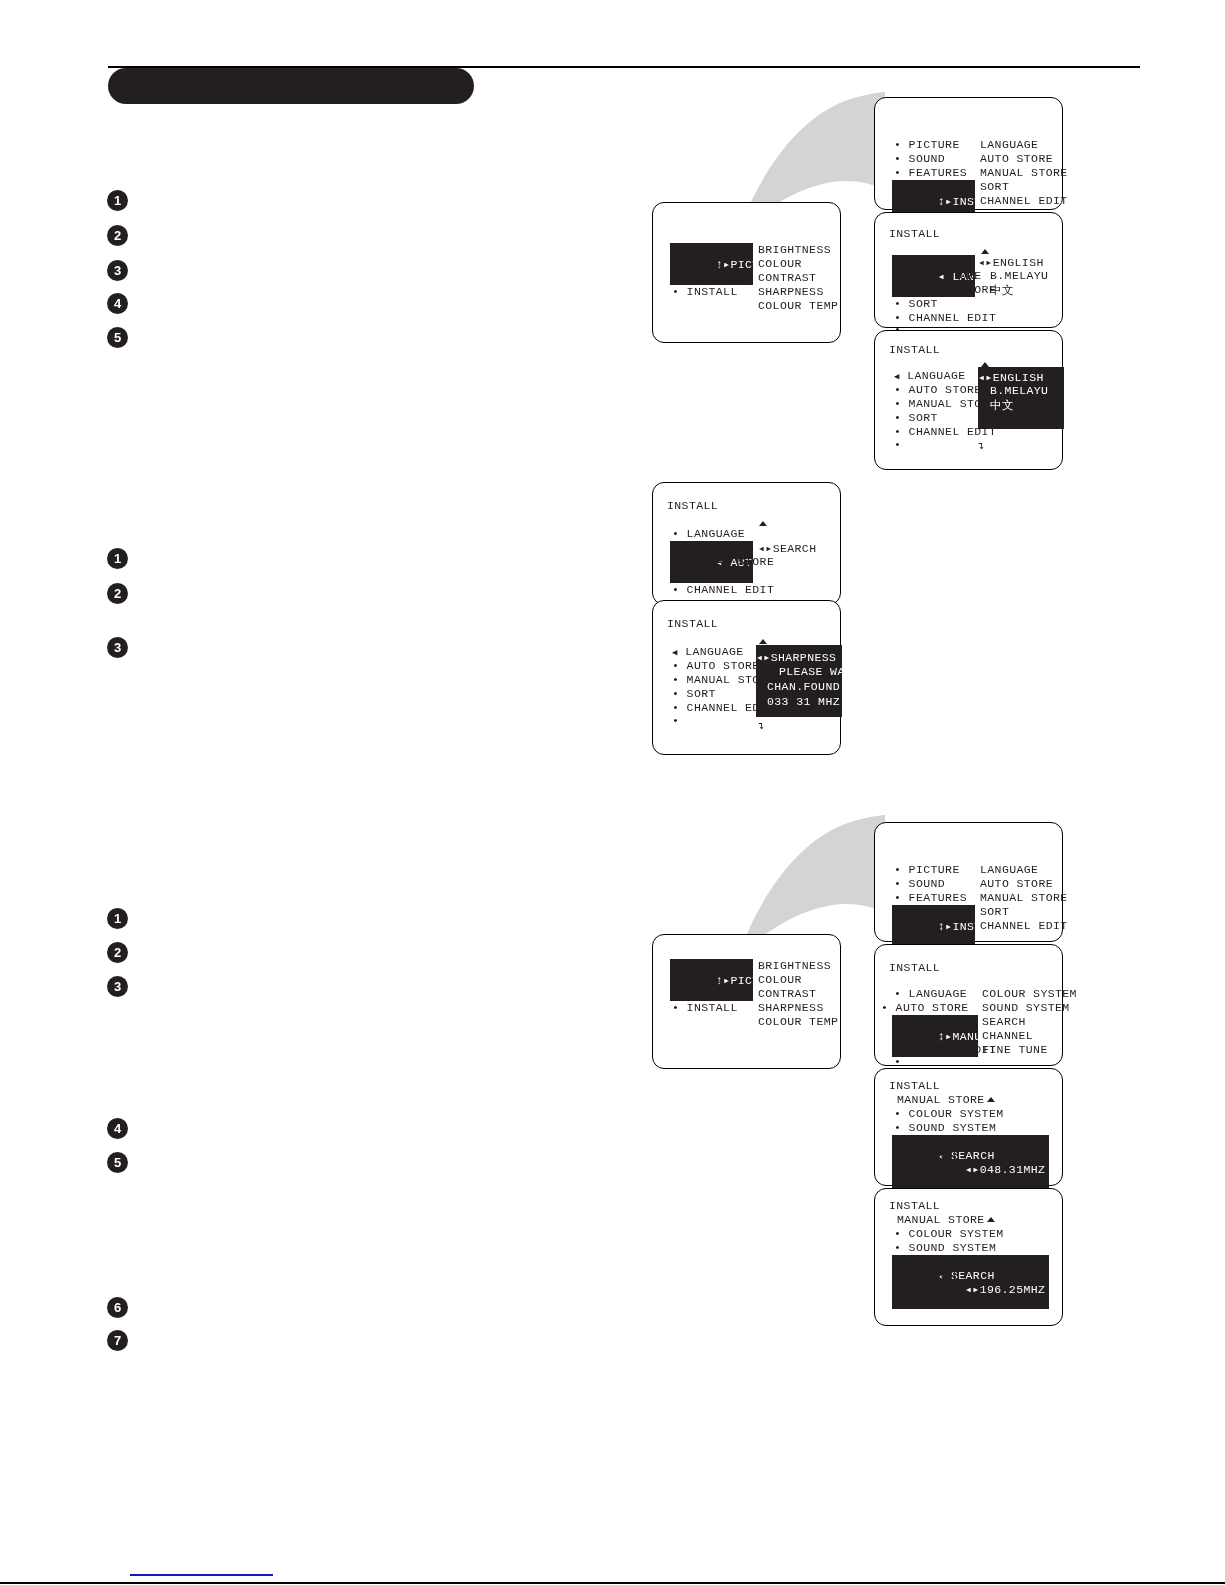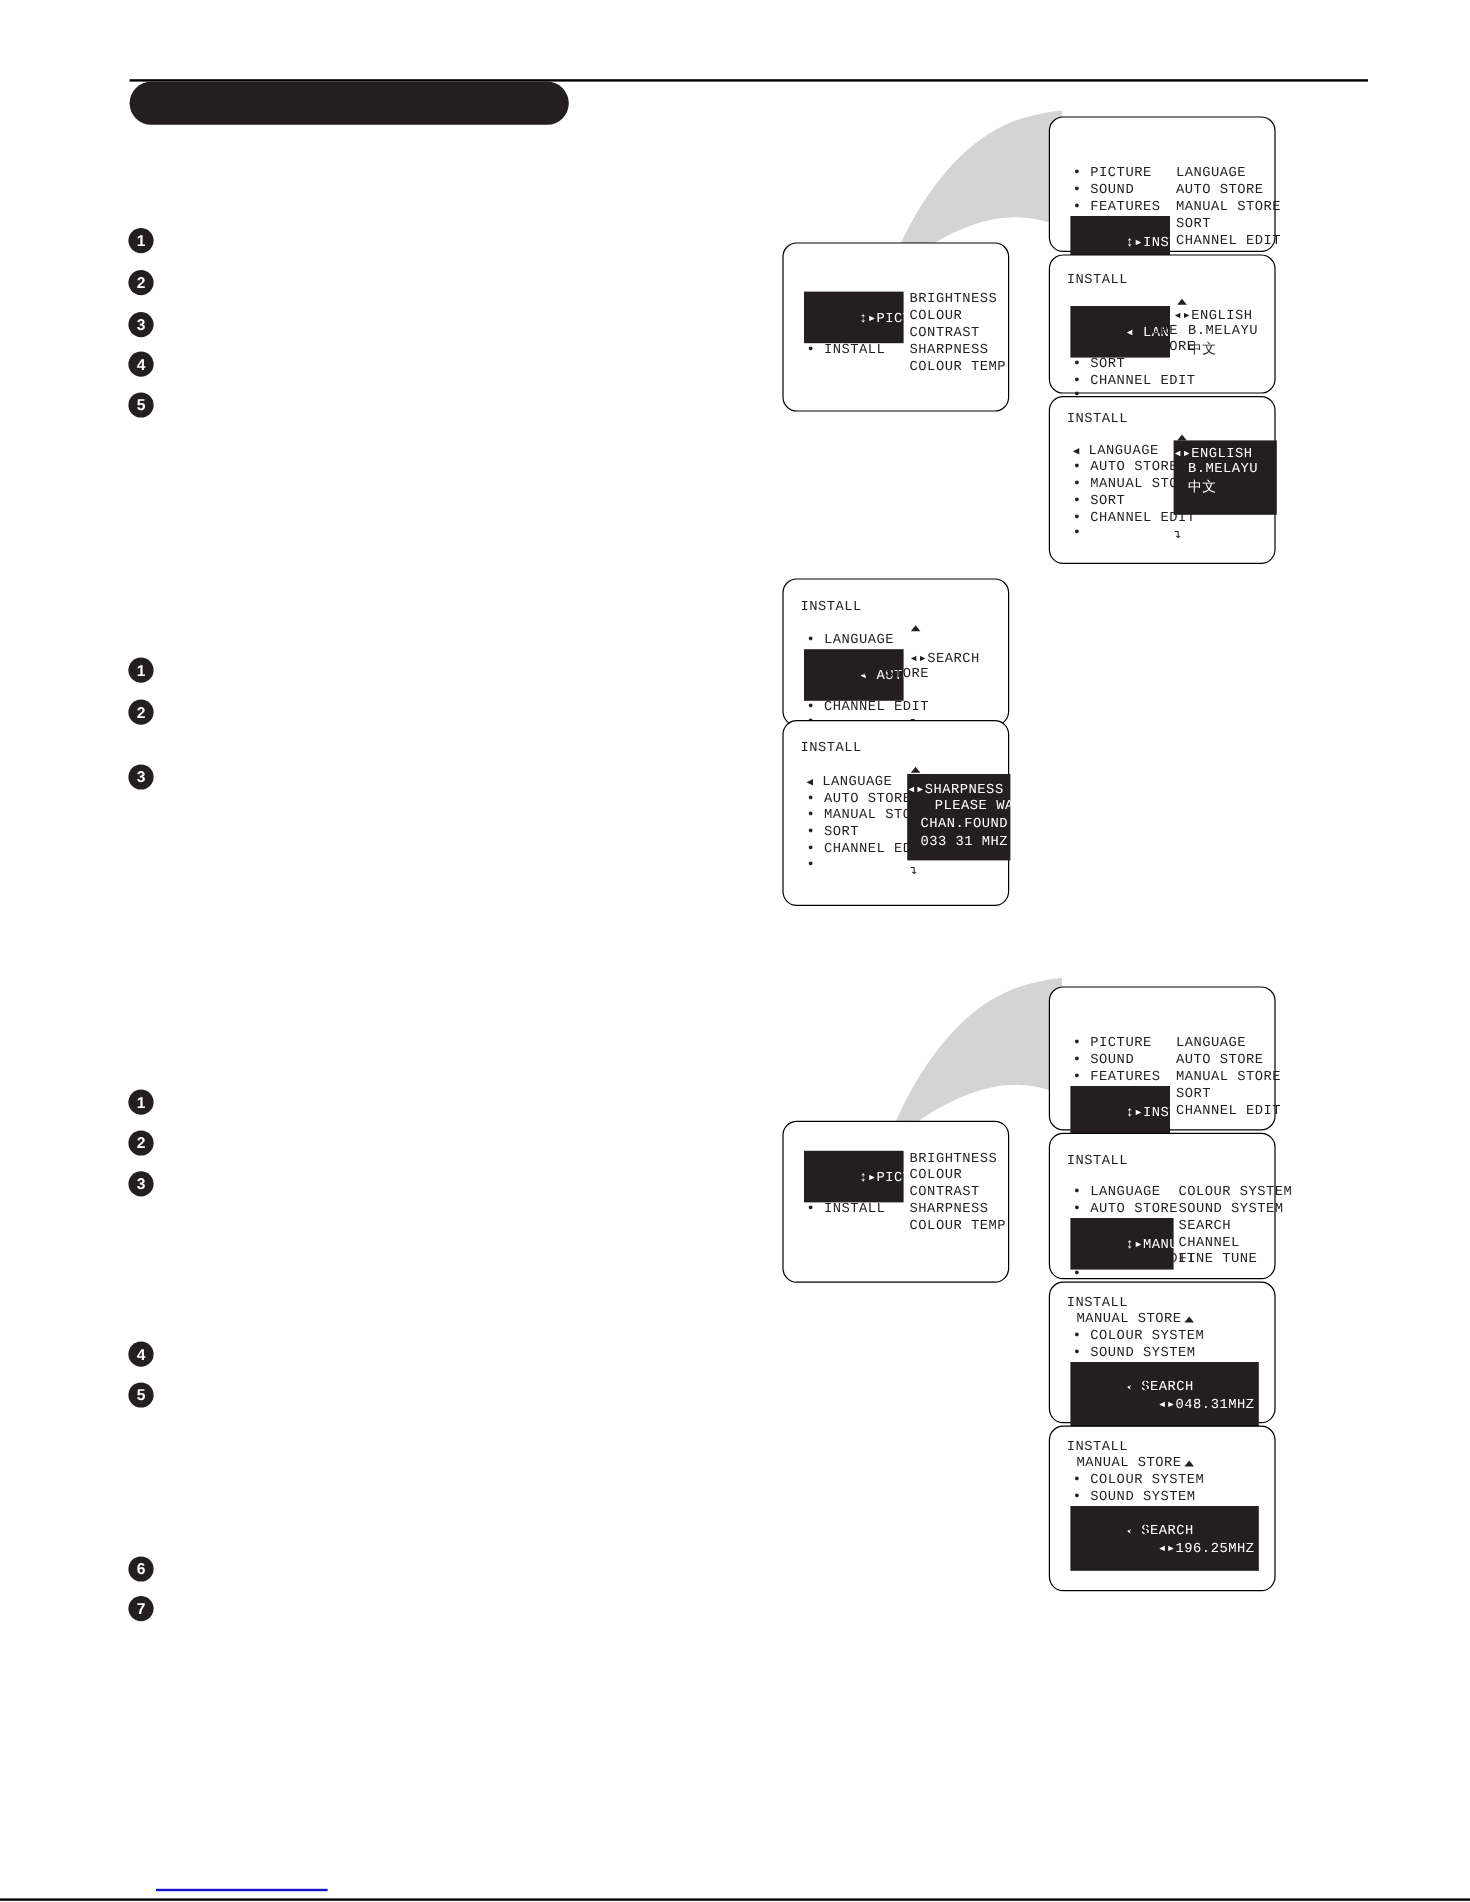--- a/index.html
+++ b/index.html
@@ -216,21 +216,21 @@
     <div class="row" style="left:105px;top:54px">AUTO STORE</div>
     <div class="row" style="left:105px;top:68px">MANUAL STORE</div>
     <div class="row" style="left:105px;top:82px">SORT</div>
     <div class="row" style="left:105px;top:96px">CHANNEL EDIT</div>
   </div>
 
   <div class="osd" style="left:874px;top:944px;width:189px;height:122px">
     <div class="hdr" style="left:14px;top:16px">INSTALL</div>
 
     <div class="row" style="left:19px;top:42px">• <span>LANGUAGE</span></div>
-    <div class="row" style="left:19px;top:56px">• <span>AUTO STORE</span></div>
+    <div class="row" style="left:6px;top:56px">• <span>AUTO STORE</span></div>
     <div class="hl" style="left:17px;top:70px;width:86px">
       <span>↕▸</span><span>MANUAL STORE</span>
     </div>
     <div class="row" style="left:19px;top:84px">• <span>SORT</span></div>
     <div class="row" style="left:19px;top:98px">• <span>CHANNEL EDIT</span></div>
     <div class="row" style="left:19px;top:110px">•</div>
 
     <div class="row" style="left:107px;top:42px">COLOUR SYSTEM</div>
     <div class="row" style="left:107px;top:56px">SOUND SYSTEM</div>
     <div class="row" style="left:107px;top:70px">SEARCH</div>

